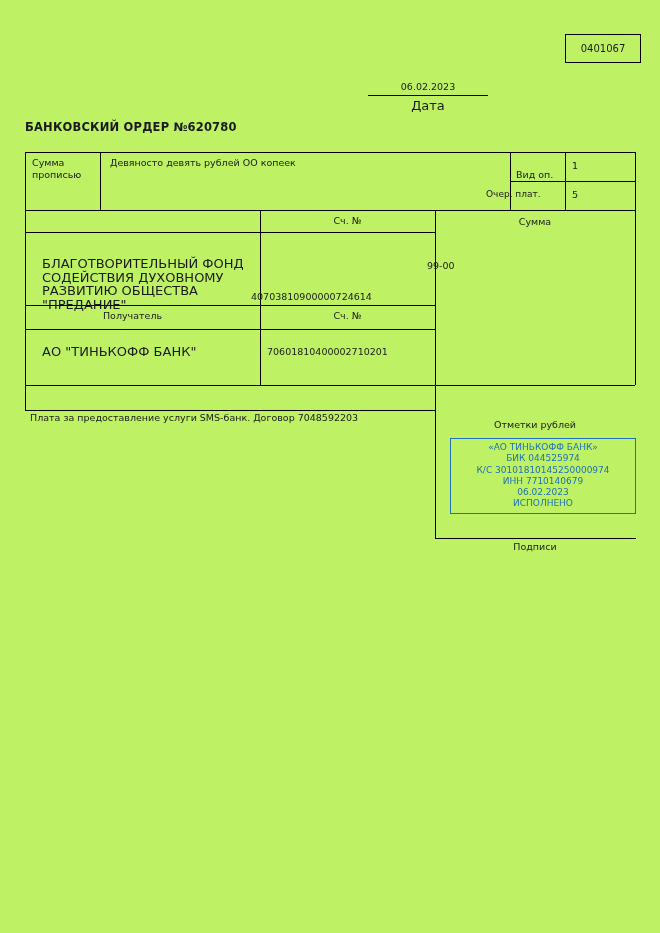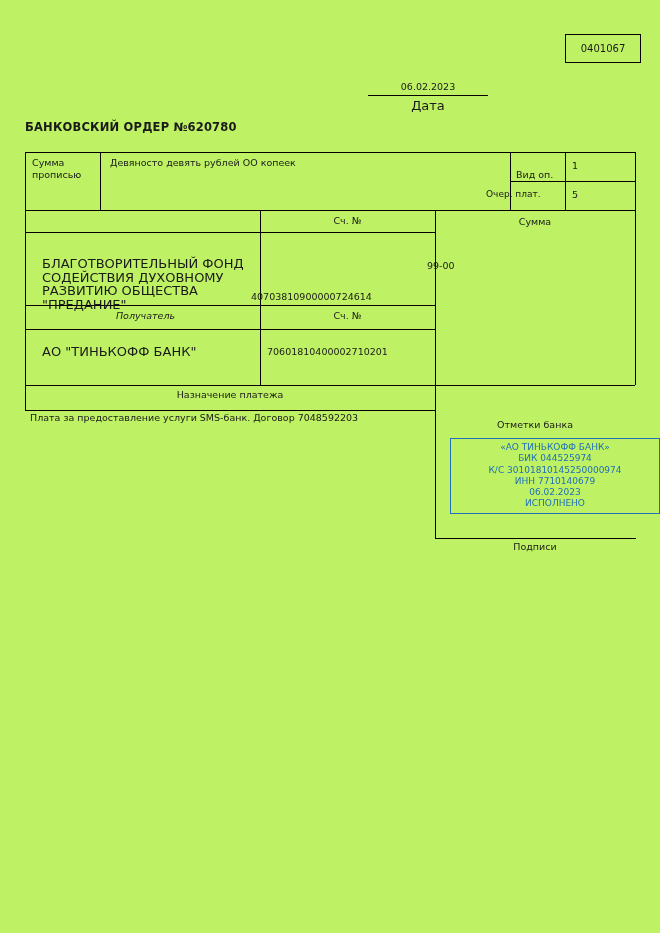--- a/index.html
+++ b/index.html
@@ -46,21 +46,21 @@
   }
   .small { font-size: 9px; }
   .nowrap { white-space: nowrap; }
   .name-block { line-height: 13.5px; font-size: 13px; margin-left: 10px; }
   .stamp {
     border: 1px solid var(--stamp-color, #2170b8);
     color: var(--stamp-color, #2170b8);
     text-align: center;
     font-size: 9px;
     line-height: 11.3px;
-    padding: 3px 14px;
+    padding: 3px 2px;
   }
   .stamp div { white-space: nowrap; }
 </style>
 </head>
 <body>
 
 <div class="page">
 
   <div class="abs code-box" style="left:565px; top:34px; width:74px; height:27px;">
     <span>0401067</span>
@@ -98,30 +98,29 @@
   <div class="abs small nowrap" style="left:486px; top:189px;">Очер. плат.</div>
   <div class="abs" style="left:572px; top:189px;">5</div>
 
   <div class="abs center" style="left:260px; top:215px; width:175px;">Сч. №</div>
   <div class="abs center" style="left:435px; top:216px; width:200px;">Сумма</div>
 
   <div class="abs name-block" style="left:32px; top:257px; width:222px;">БЛАГОТВОРИТЕЛЬНЫЙ ФОНД СОДЕЙСТВИЯ ДУХОВНОМУ РАЗВИТИЮ ОБЩЕСТВА "ПРЕДАНИЕ"</div>
   <div class="abs" style="left:251px; top:259px;margin-top:32px;">40703810900000724614</div>
   <div class="abs" style="left:427px; top:260px;">99-00</div>
 
-  <div class="abs center" style="left:28px; top:310px; width:235px;font-style:italic;">Получатель</div>
+  <div class="abs center" style="left:15px; top:310px; width:235px;">Получатель</div>
   <div class="abs center" style="left:260px; top:310px; width:175px;">Сч. №</div>
 
   <div class="abs name-block" style="left:32px; top:345px; width:222px;">АО "ТИНЬКОФФ БАНК"</div>
   <div class="abs" style="left:267px; top:346px;">70601810400002710201</div>
 
-  <div class="abs center" style="left:25px; top:389px; width:410px;">Назначение платежа</div>
   <div class="abs" style="left:30px; top:412px; width:400px;">Плата за предоставление услуги SMS-банк. Договор 7048592203</div>
 
-  <div class="abs center" style="left:435px; top:419px; width:200px;">Отметки банка</div>
+  <div class="abs center" style="left:435px; top:419px; width:200px;">Отметки рублей</div>
 
   <div class="abs stamp" style="left:450px; top:438px; width:180px;">
     <div>«АО ТИНЬКОФФ БАНК»</div>
     <div>БИК 044525974</div>
     <div>К/С 30101810145250000974</div>
     <div>ИНН 7710140679</div>
     <div>06.02.2023</div>
     <div>ИСПОЛНЕНО</div>
   </div>
 

